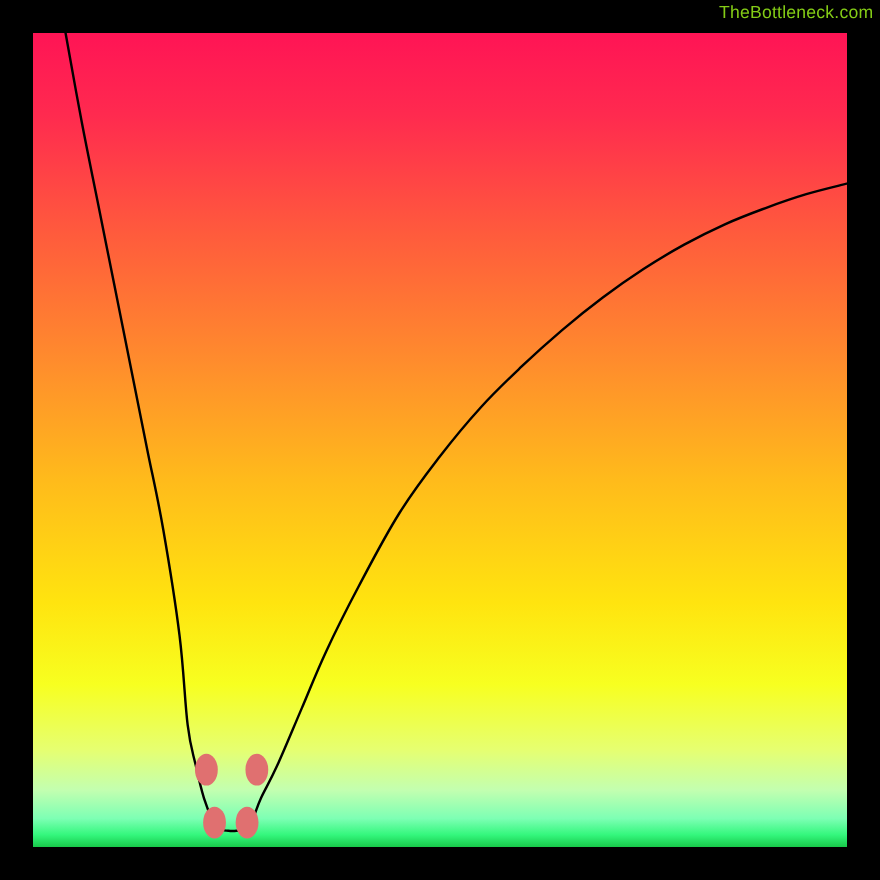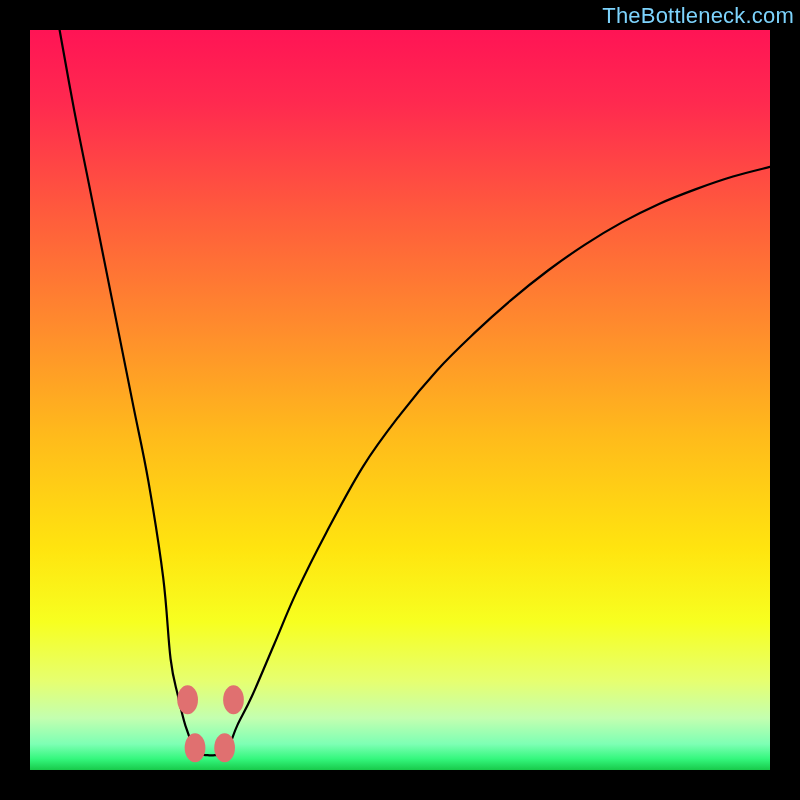--- a/index.html
+++ b/index.html
@@ -30,22 +30,22 @@
     position: absolute;
     inset: 0;
     width: 100%;
     height: 100%;
   }
   .watermark {
     position: absolute;
     top: 3px;
     right: 6px;
     font-family: Arial, Helvetica, sans-serif;
-    font-size: 22px;
-    color: #7dd3fc;
+    font-size: 16px;
+    color: #84cc16;
     letter-spacing: 0.2px;
     font-weight: 500;
   }
 </style>
 </head>
 <body>
 
 <div class="stage">
   <div class="watermark">TheBottleneck.com</div>
   <div class="plot-area">

